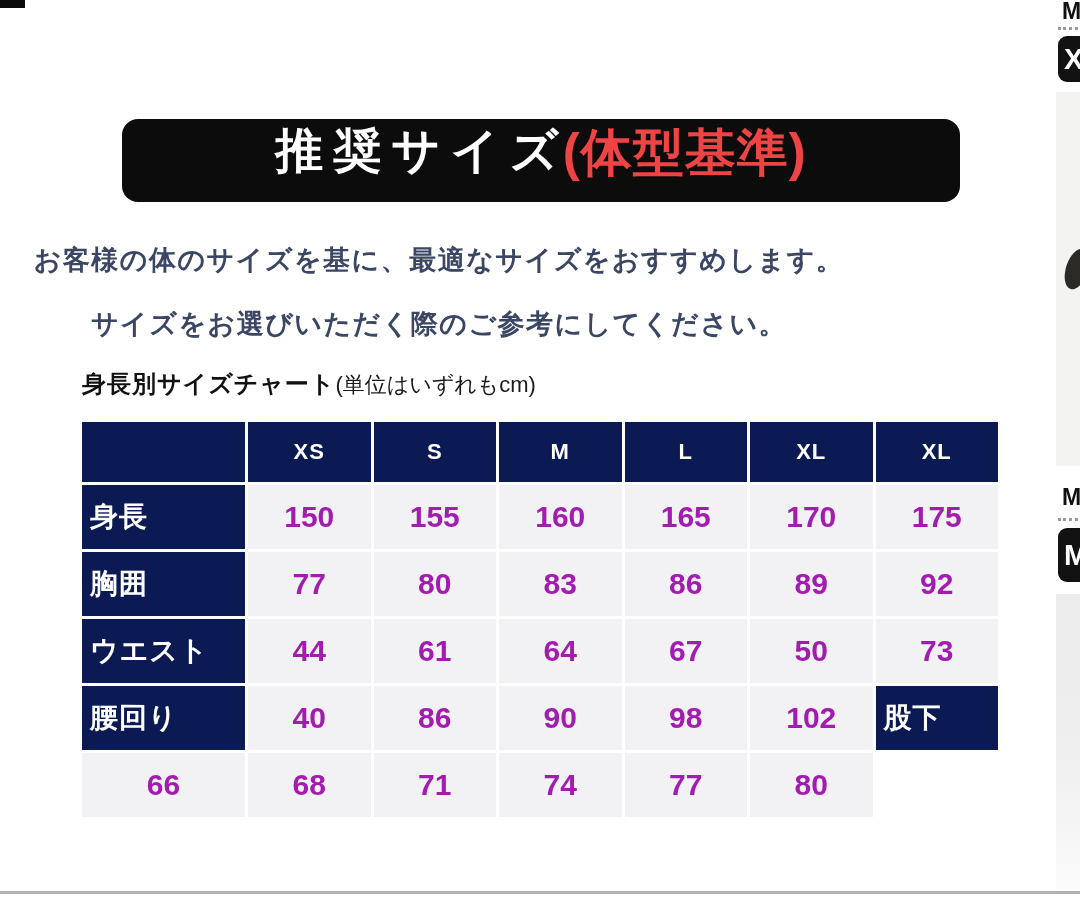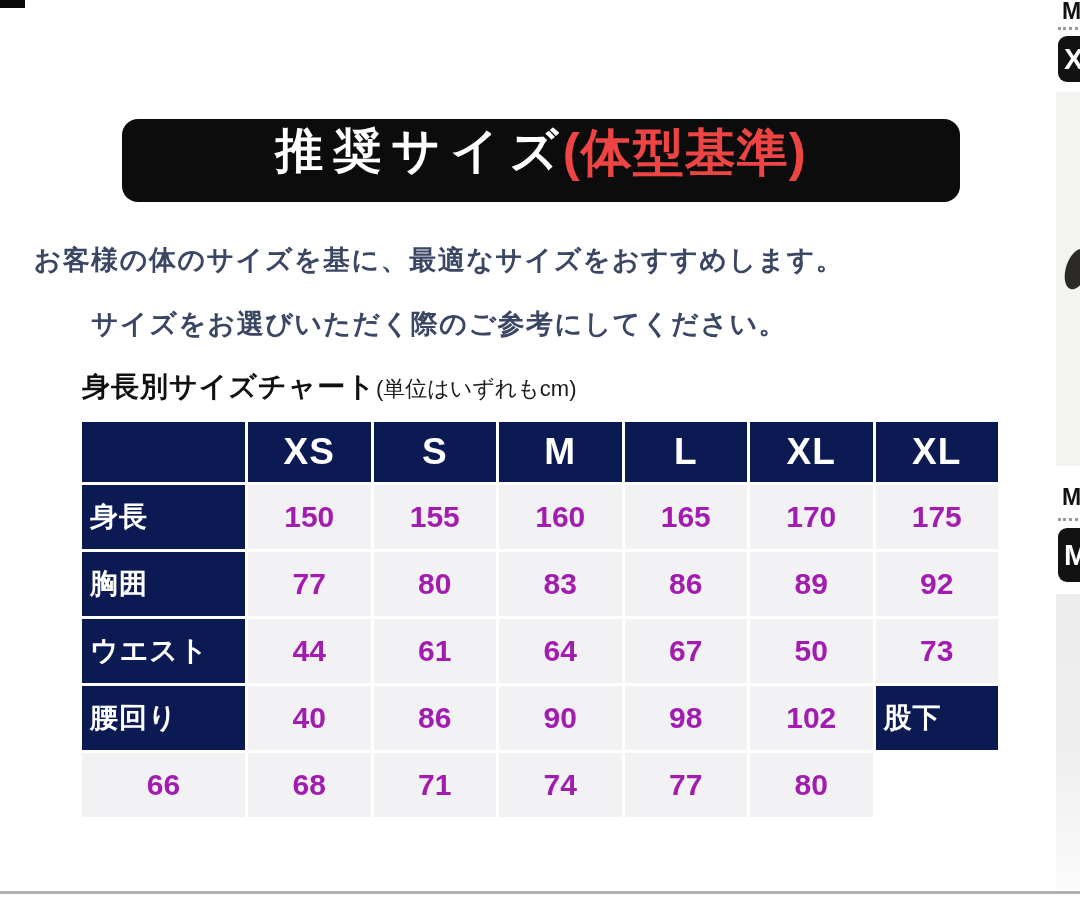--- a/index.html
+++ b/index.html
@@ -24,31 +24,31 @@
   
   .intro {
     position:absolute; left:0; width:878px; text-align:center;
     color:#3a4663; font-weight:600; font-size:27px; letter-spacing:1.5px; white-space:nowrap;
   }
   .intro.l1 { top:242px; }
   .intro.l2 { top:306px; }
 
   
   .section-heading { position:absolute; left:82px; top:368px; white-space:nowrap; color:#111; }
-  .section-heading .h-main { font-weight:bold; font-size:28px; letter-spacing:1px; }
+  .section-heading .h-main { font-weight:bold; font-size:24px; letter-spacing:1px; }
   .section-heading .h-note { font-weight:400; font-size:22px; letter-spacing:0; color:#1a1a1a; }
 
   
   .size-table {
     position:absolute; left:82px; top:422px; width:916px;
     display:grid; grid-template-columns:163px repeat(6, 1fr); gap:3px;
   }
   .cell { display:flex; align-items:center; }
   .cell-header {
-    background:#0b1a53; color:#fff; font-weight:bold; font-size:37px;
+    background:#0b1a53; color:#fff; font-weight:bold; font-size:22px;
     height:60px; justify-content:center; letter-spacing:1px;
   }
   .cell-label {
     background:#0b1a53; color:#fff; font-weight:bold; font-size:28px;
     height:64px; padding-left:8px; letter-spacing:1px;
   }
   .cell-data {
     background:#f2f2f4; color:#a21caf; font-weight:bold; font-size:30px;
     height:64px; justify-content:center;
   }

